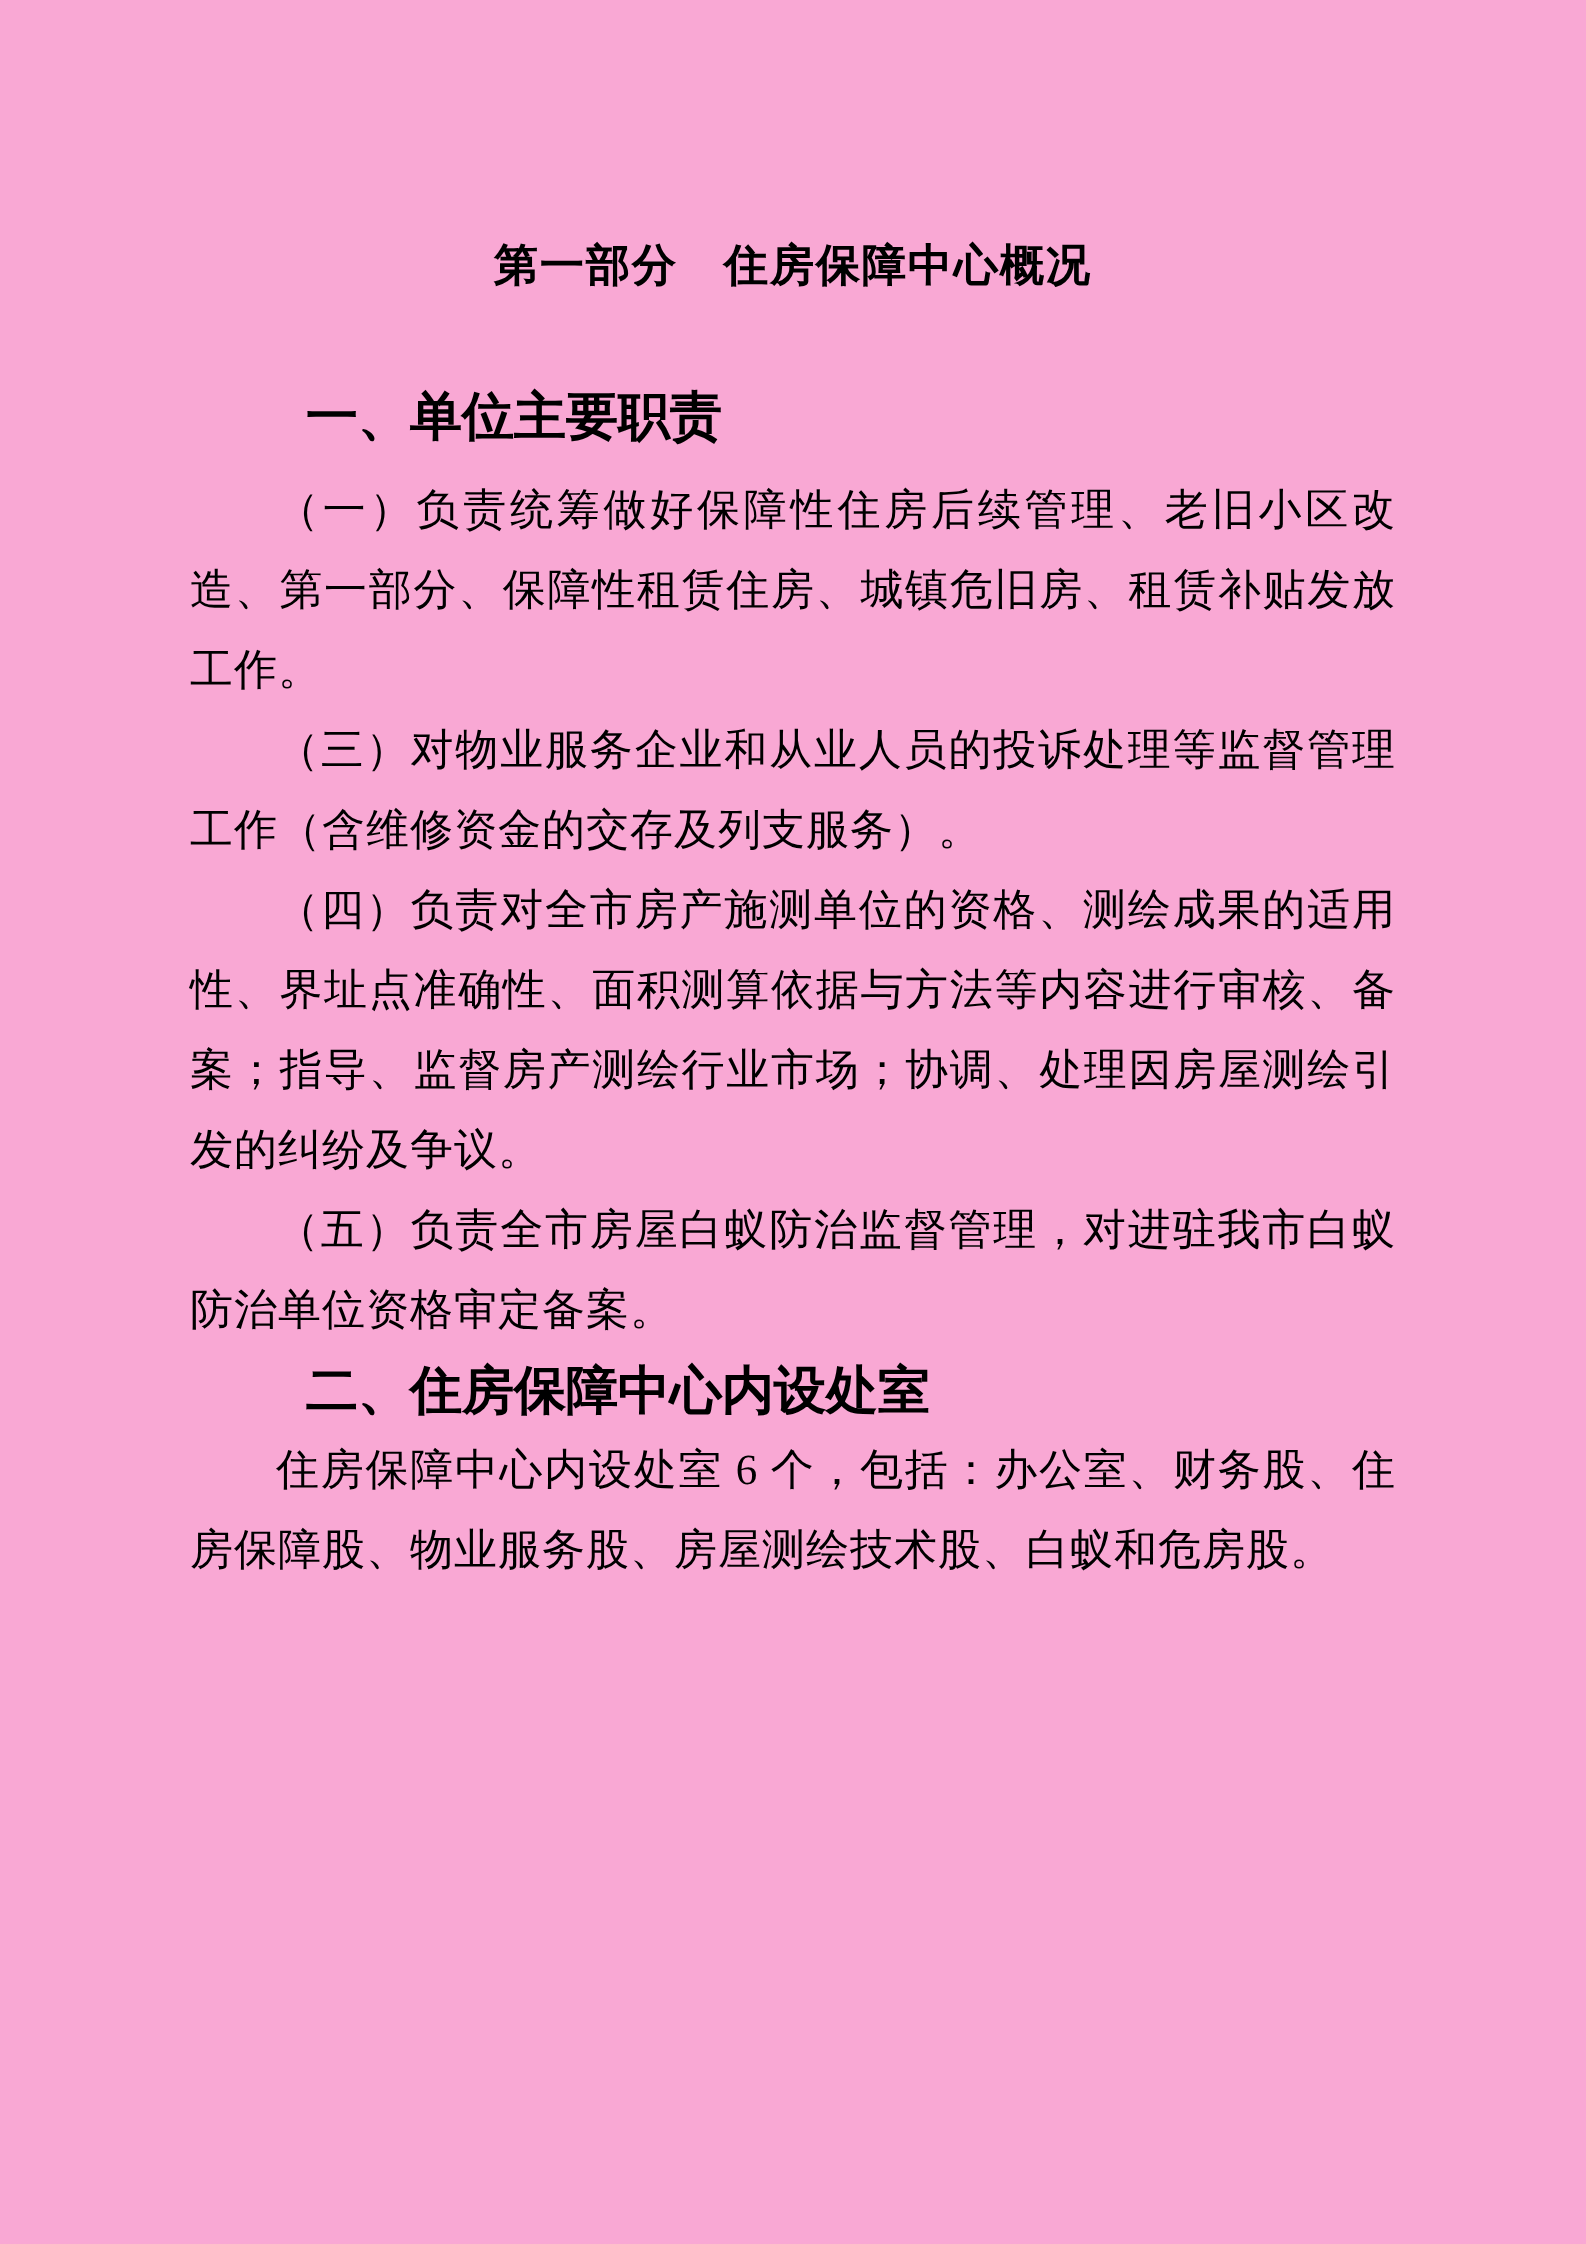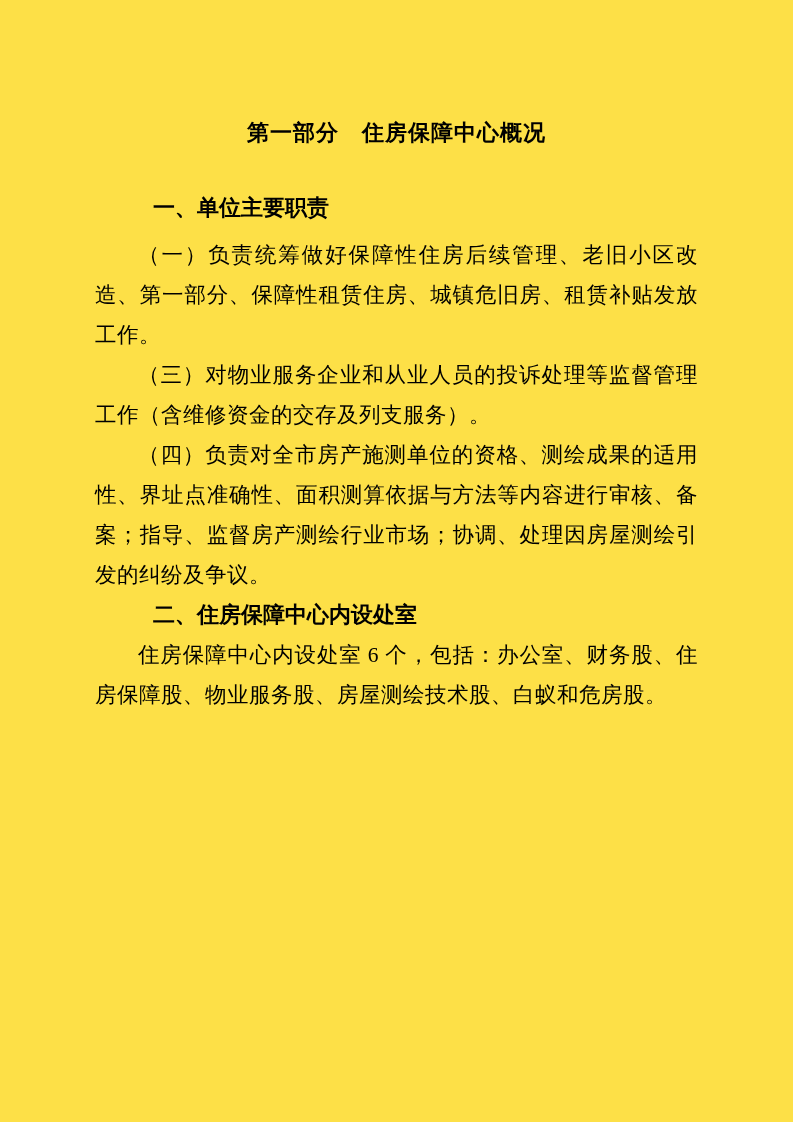--- a/index.html
+++ b/index.html
@@ -5,39 +5,39 @@
   html, body {
     margin: 0;
     padding: 0;
     background: #ffffff;
   }
   .page {
     position: relative;
     width: 793px;
     height: 1122px;
     margin: 0 auto;
-    background: #fde047;
+    background: #f9a8d4;
     color: #000000;
     box-sizing: border-box;
     padding: 113px 95px 0 95px;
     overflow: hidden;
   }
   .doc-title {
     font-family: "Liberation Sans", "DejaVu Sans", sans-serif;
     font-weight: bold;
     font-size: 22px;
     line-height: 40px;
     text-align: center;
     letter-spacing: 1px;
     margin: 0 0 35px 0;
   }
   .section-heading {
     font-family: "Liberation Sans", "DejaVu Sans", sans-serif;
     font-weight: bold;
-    font-size: 22px;
+    font-size: 26px;
     line-height: 40px;
     margin: 0;
     text-indent: 58px;
   }
   .section-heading.gap-below {
     margin-bottom: 7px;
   }
   .body-para {
     font-family: "Liberation Serif", "DejaVu Serif", serif;
     font-size: 21.5px;
@@ -57,18 +57,19 @@
 
   <h2 class="section-heading gap-below">一、单位主要职责</h2>
 
   <p class="body-para">（一）负责统筹做好保障性住房后续管理、老旧小区改造、第一部分、保障性租赁住房、城镇危旧房、租赁补贴发放工作。</p>
 
 
   <p class="body-para">（三）对物业服务企业和从业人员的投诉处理等监督管理工作（含维修资金的交存及列支服务）。</p>
 
   <p class="body-para">（四）负责对全市房产施测单位的资格、测绘成果的适用性、界址点准确性、面积测算依据与方法等内容进行审核、备案；指导、监督房产测绘行业市场；协调、处理因房屋测绘引发的纠纷及争议。</p>
 
+  <p class="body-para">（五）负责全市房屋白蚁防治监督管理，对进驻我市白蚁防治单位资格审定备案。</p>
 
   <h2 class="section-heading">二、住房保障中心内设处室</h2>
 
   <p class="body-para">住房保障中心内设处室 6 个，包括：办公室、财务股、住房保障股、物业服务股、房屋测绘技术股、白蚁和危房股。</p>
 
 </div>
 
 </body></html>

